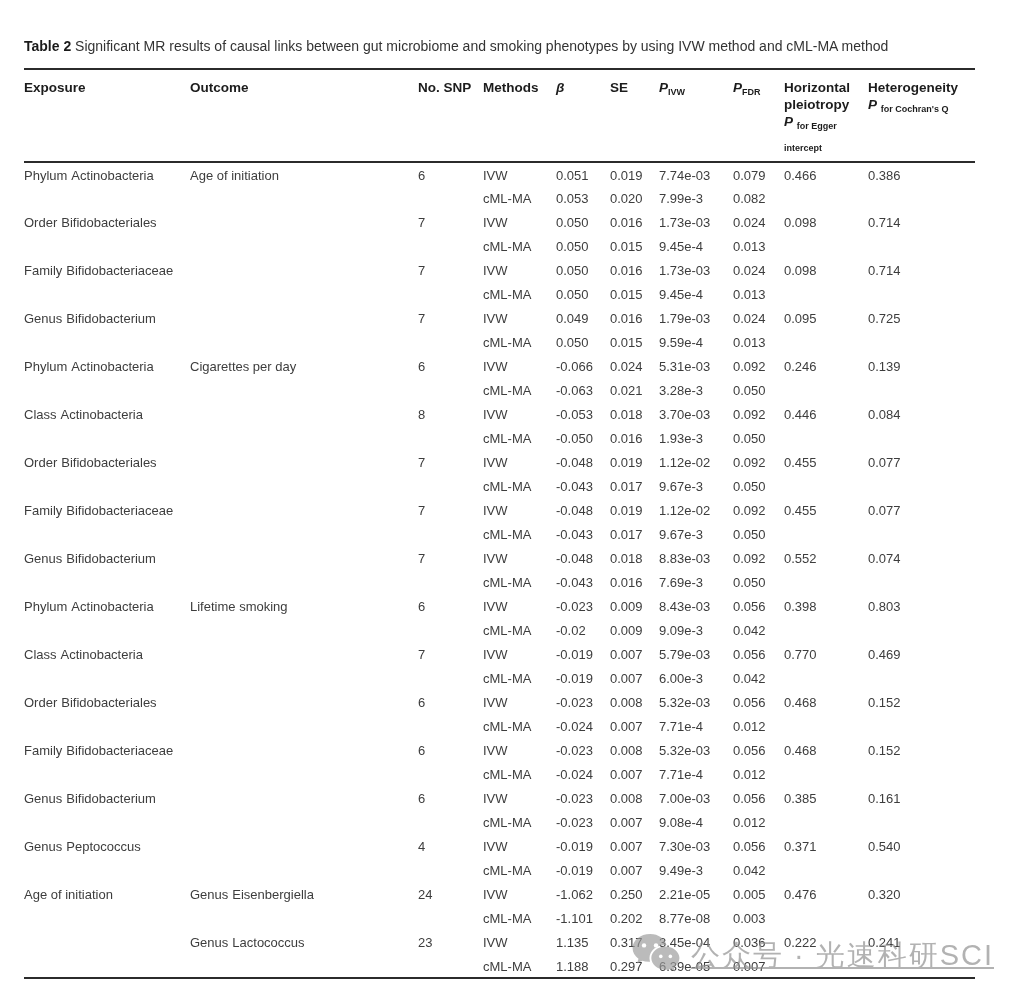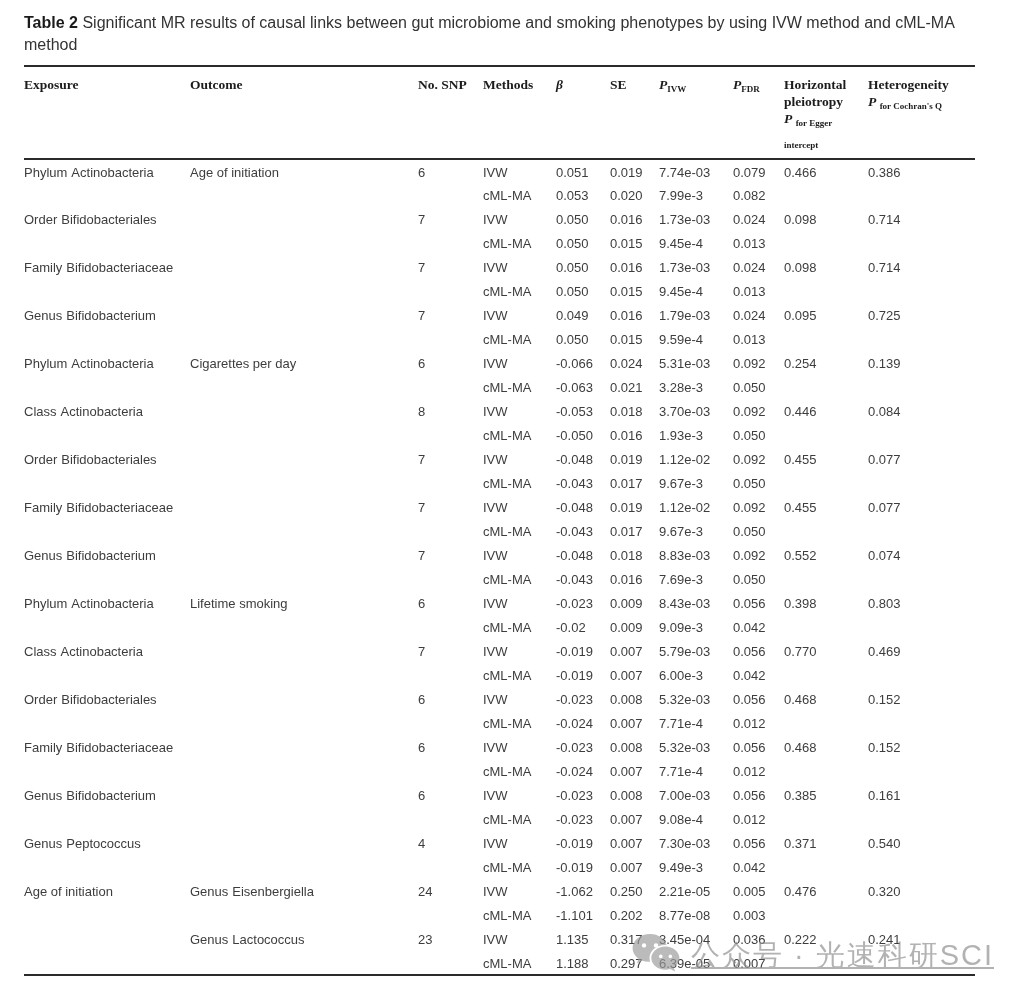--- a/index.html
+++ b/index.html
@@ -7,34 +7,33 @@
     position:relative;
     width:1024px;height:992px;
     background:#ffffff;
     font-family:"Liberation Sans", sans-serif;
     color:#3d3d3d;
     overflow:hidden;
     box-sizing:border-box;
     padding:12px 40px 0 24px;
   }
   .caption{
-    font-size:16px;line-height:21.5px;color:#333;max-width:960px;margin-bottom:10px;
+    font-size:14px;line-height:21.5px;color:#333;max-width:960px;margin-bottom:10px;margin-top:24px;
   }
   .caption b{color:#1a1a1a;}
   table{
     border-collapse:collapse;table-layout:fixed;width:951px;
   }
   thead th{
     border-top:2px solid #2b2b2b;
     border-bottom:2px solid #2b2b2b;
     text-align:left;vertical-align:top;
     font-size:13.5px;font-weight:700;color:#1c1c1c;
     padding:9px 4px 4px 0;height:85px;box-sizing:border-box;
     line-height:17px;
-    font-family:Liberation Serif, serif;
   }
   tbody td{
     font-size:13px;color:#3d3d3d;
     vertical-align:top;text-align:left;
     padding:5px 4px 0 0;height:24px;box-sizing:border-box;
     line-height:15px;white-space:nowrap;overflow:hidden;
   }
   table{border-bottom:2px solid #2b2b2b;}
   .taxon{}
   .rank:not(:empty){margin-right:4px;}
@@ -176,21 +175,21 @@
 
     <tr>
       <td rowspan="2"><span></span><span class="rank">Phylum</span><span class="taxon">Actinobacteria</span></td>
       <td rowspan="2"><span>Cigarettes per day</span><span class="rank"></span><span class="taxon"></span></td>
       <td rowspan="2">6</td>
       <td>IVW</td>
       <td>-0.066</td>
       <td>0.024</td>
       <td>5.31e-03</td>
       <td>0.092</td>
-      <td rowspan="2">0.254</td>
+      <td rowspan="2">0.246</td>
       <td rowspan="2">0.139</td>
     </tr>
     <tr>
       <td>cML-MA</td>
       <td>-0.063</td>
       <td>0.021</td>
       <td>3.28e-3</td>
       <td>0.050</td>
     </tr>
 

